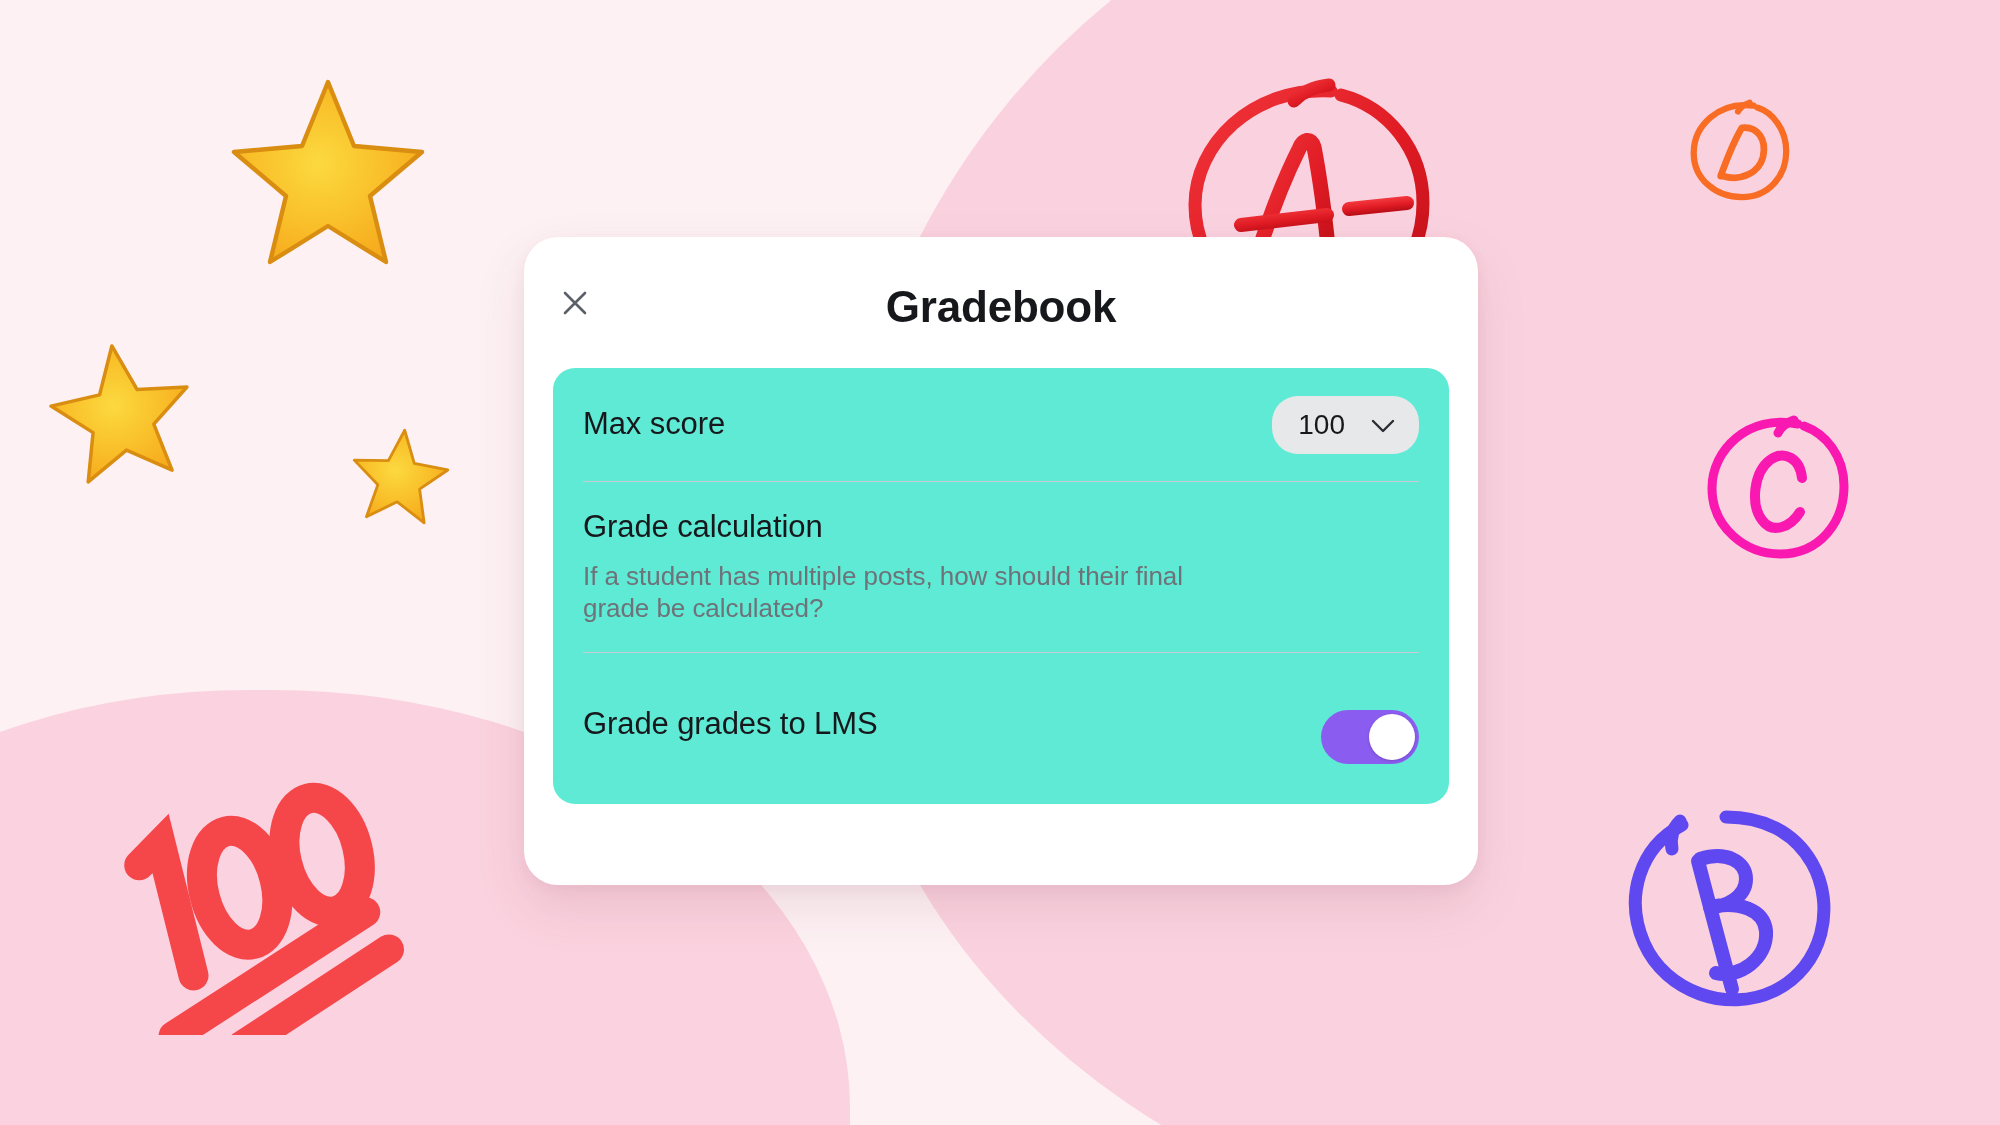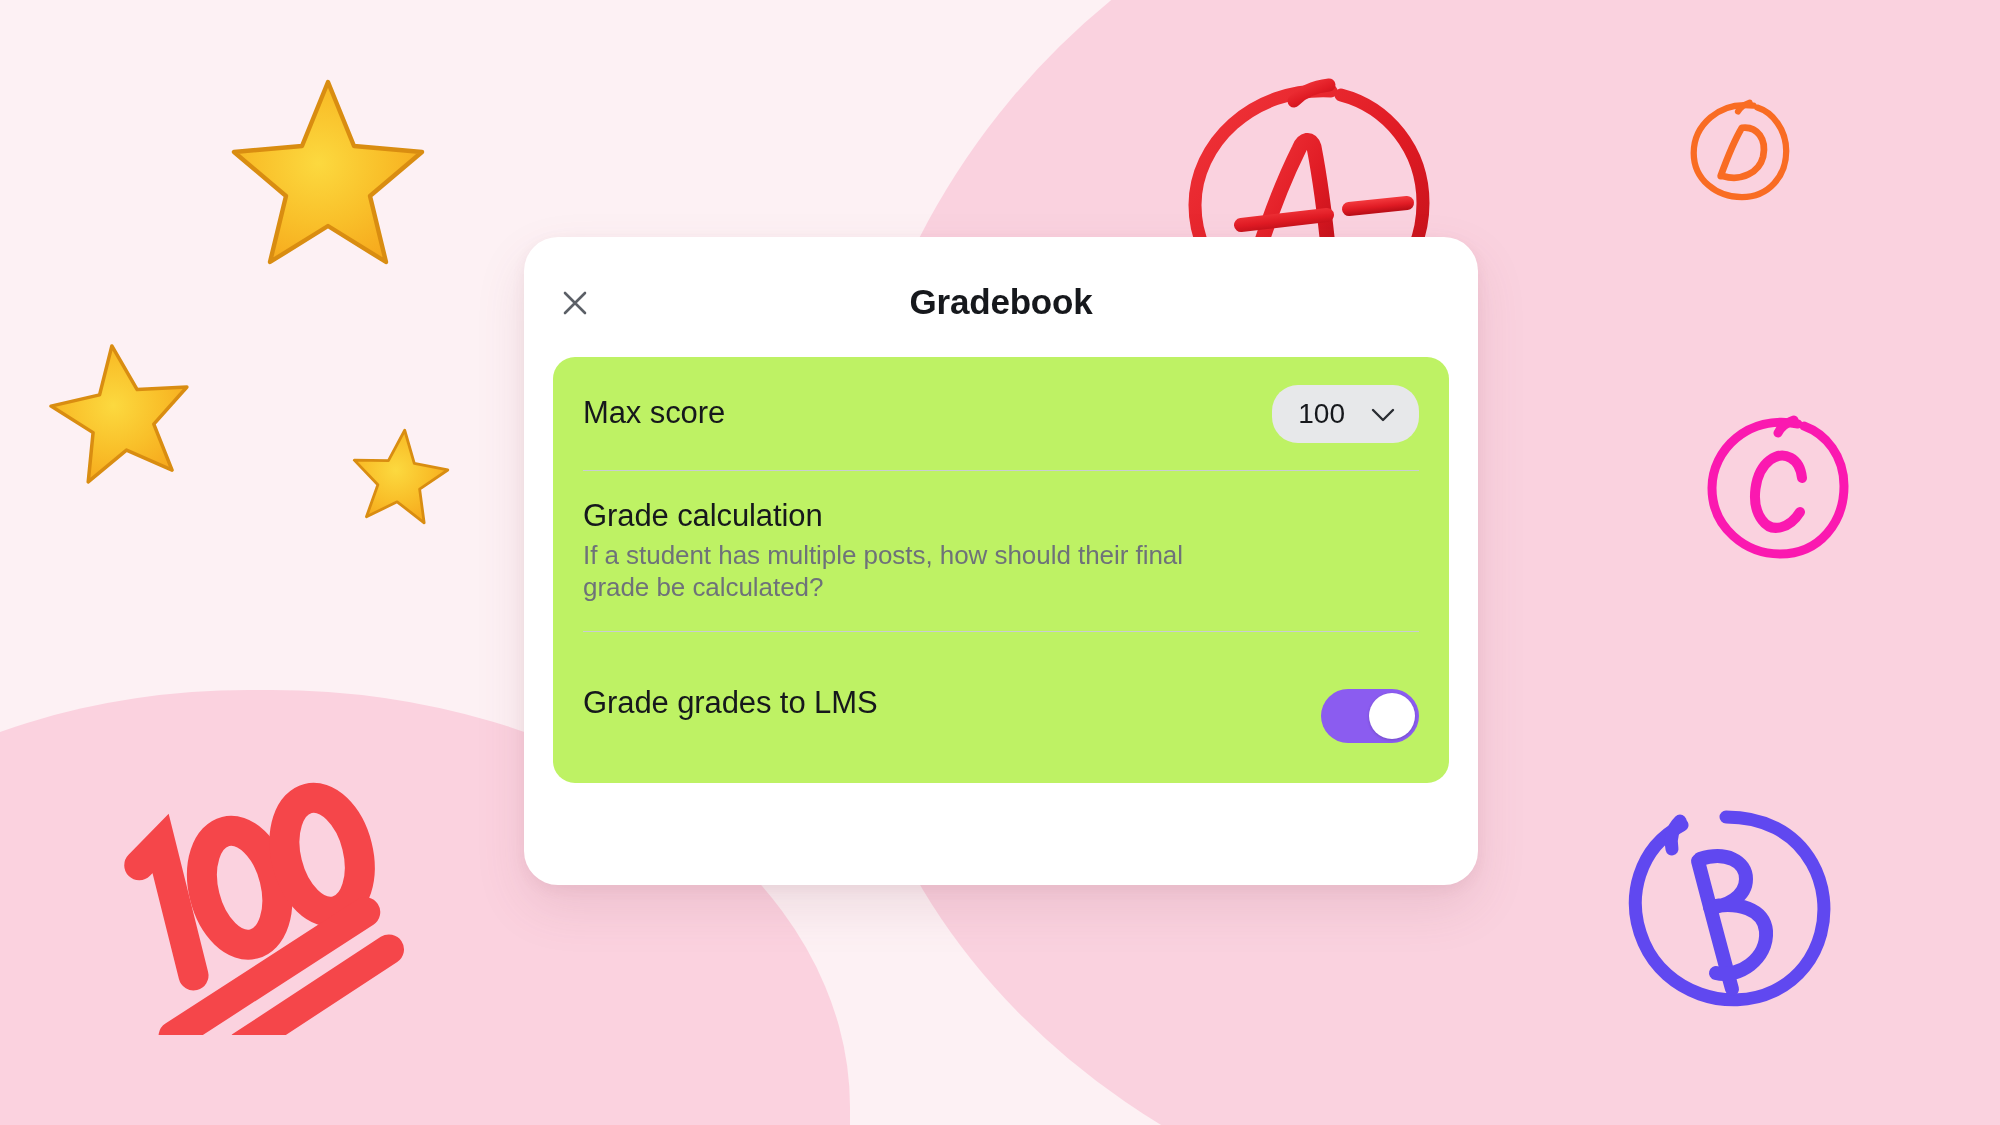--- a/index.html
+++ b/index.html
@@ -80,32 +80,32 @@
     border: none;
     padding: 0;
   }
   .close-btn svg { display: block; }
   .modal-title {
     position: absolute;
     left: 0;
     right: 0;
     top: 45px;
     text-align: center;
-    font-size: 35px;
+    font-size: 44px;
     font-weight: bold;
     color: #16181c;
     letter-spacing: -0.2px;
   }
 
   .settings-panel {
     position: absolute;
     left: 29px;
-    top: 120px;
+    top: 131px;
     width: 896px;
-    background: #bef264;
+    background: #5eead4;
     border-radius: 22px;
     padding: 0 30px;
     box-sizing: border-box;
   }
 
   .row {
     display: flex;
     align-items: center;
     justify-content: space-between;
     box-sizing: border-box;
@@ -127,21 +127,21 @@
   .row-title {
     font-size: 31px;
     color: #16181c;
     line-height: 1.12;
     letter-spacing: -0.1px;
   }
   .row-desc {
     font-size: 26px;
     color: #6e7279;
     line-height: 1.26;
-    margin-top: 5px;
+    margin-top: 15px;
     letter-spacing: -0.05px;
   }
 
   .pill {
     display: inline-flex;
     align-items: center;
     gap: 26px;
     background: #e7e8ea;
     border: none;
     border-radius: 26px;

